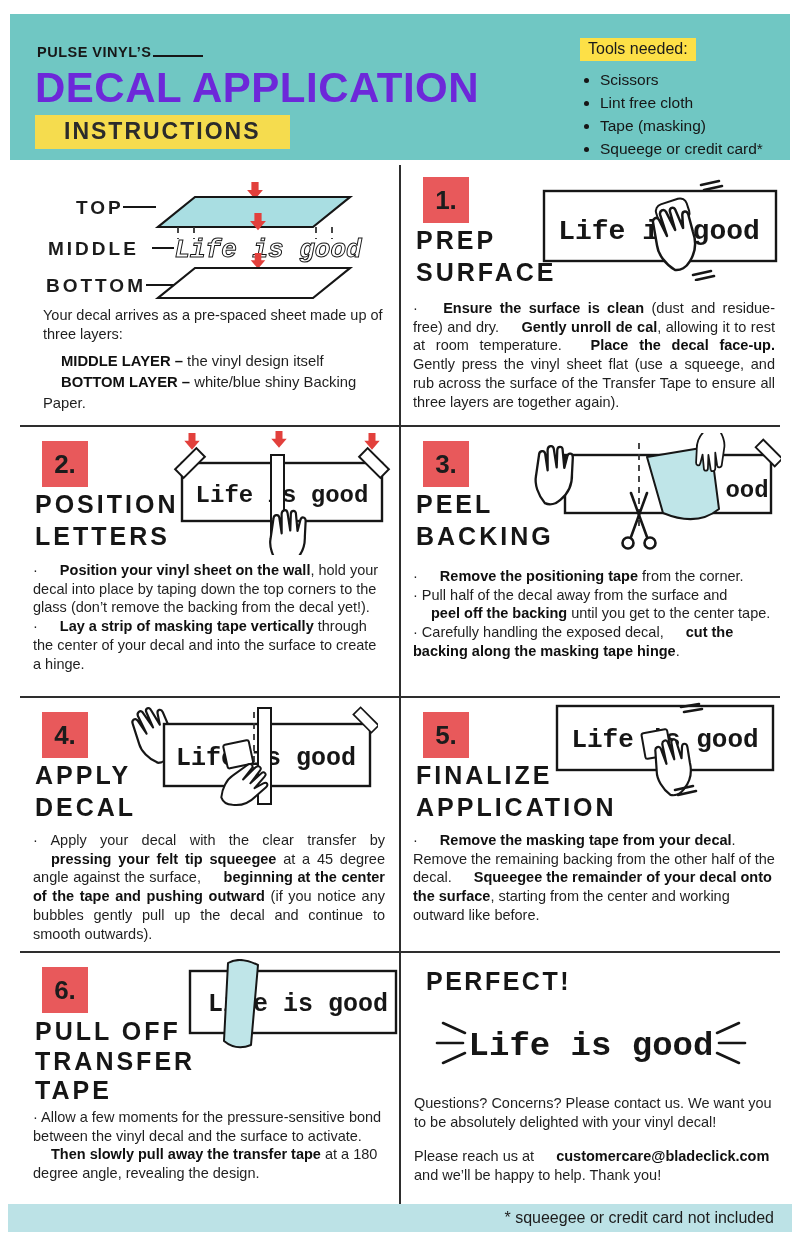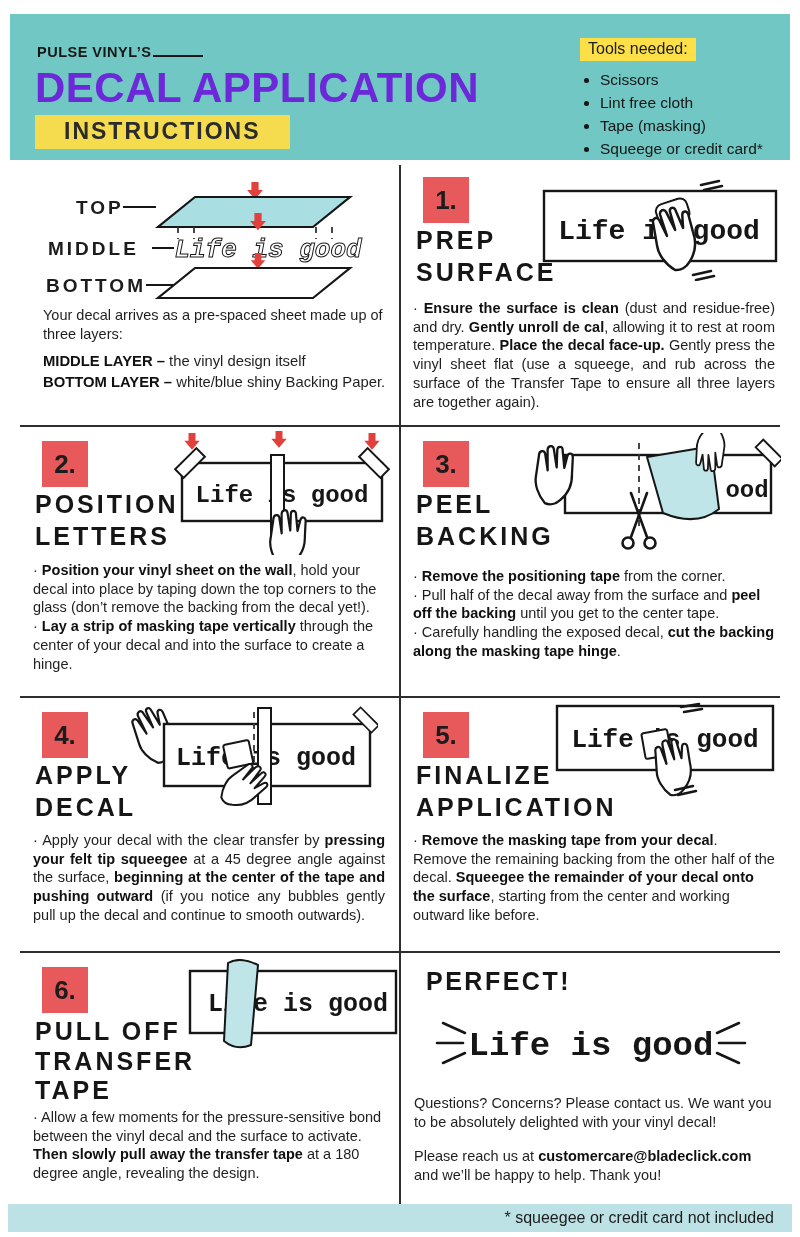--- a/index.html
+++ b/index.html
@@ -32,21 +32,21 @@
   .cell-g{left:20px;top:953px;width:379px;height:251px;}
   .cell-h{left:401px;top:953px;width:379px;height:251px;}
 
   .numbox{position:absolute;left:22px;top:14px;width:46px;height:46px;background:#E8595B;color:#1c1c1c;
           font-size:26px;font-weight:800;display:flex;align-items:center;justify-content:center;}
   .step-title{position:absolute;left:15px;top:62px;font-size:25px;font-weight:700;letter-spacing:3px;
               line-height:1.26;color:#161616;}
   .step-title span{display:block;}
   .tight{line-height:1.18;}
   .body-text{position:absolute;font-size:14.5px;line-height:1.29;color:#1f1f1f;}
-  .body-text b{font-weight:bold;color:#101010;}
+  .body-text b{font-weight:bold;color:#101010;margin-left:18px;}
   .just .rich-para{text-align:justify;}
   .layers-text{font-size:14.8px;line-height:1.42;}
   .perfect-title{position:absolute;left:25px;top:14px;font-size:25px;font-weight:800;letter-spacing:2.5px;color:#161616;}
   .footer-bar{position:absolute;left:8px;top:1204px;width:784px;height:28px;background:#BCE2E6;
               font-size:16px;color:#1c1c1c;text-align:right;line-height:28px;padding-right:18px;box-sizing:border-box;}
 
   
   .illo{position:absolute;}
   .box{fill:#ffffff;stroke:#161616;stroke-width:2.4;}
   .flap{fill:#BFE5E8;stroke:#161616;stroke-width:2;stroke-linejoin:round;}

